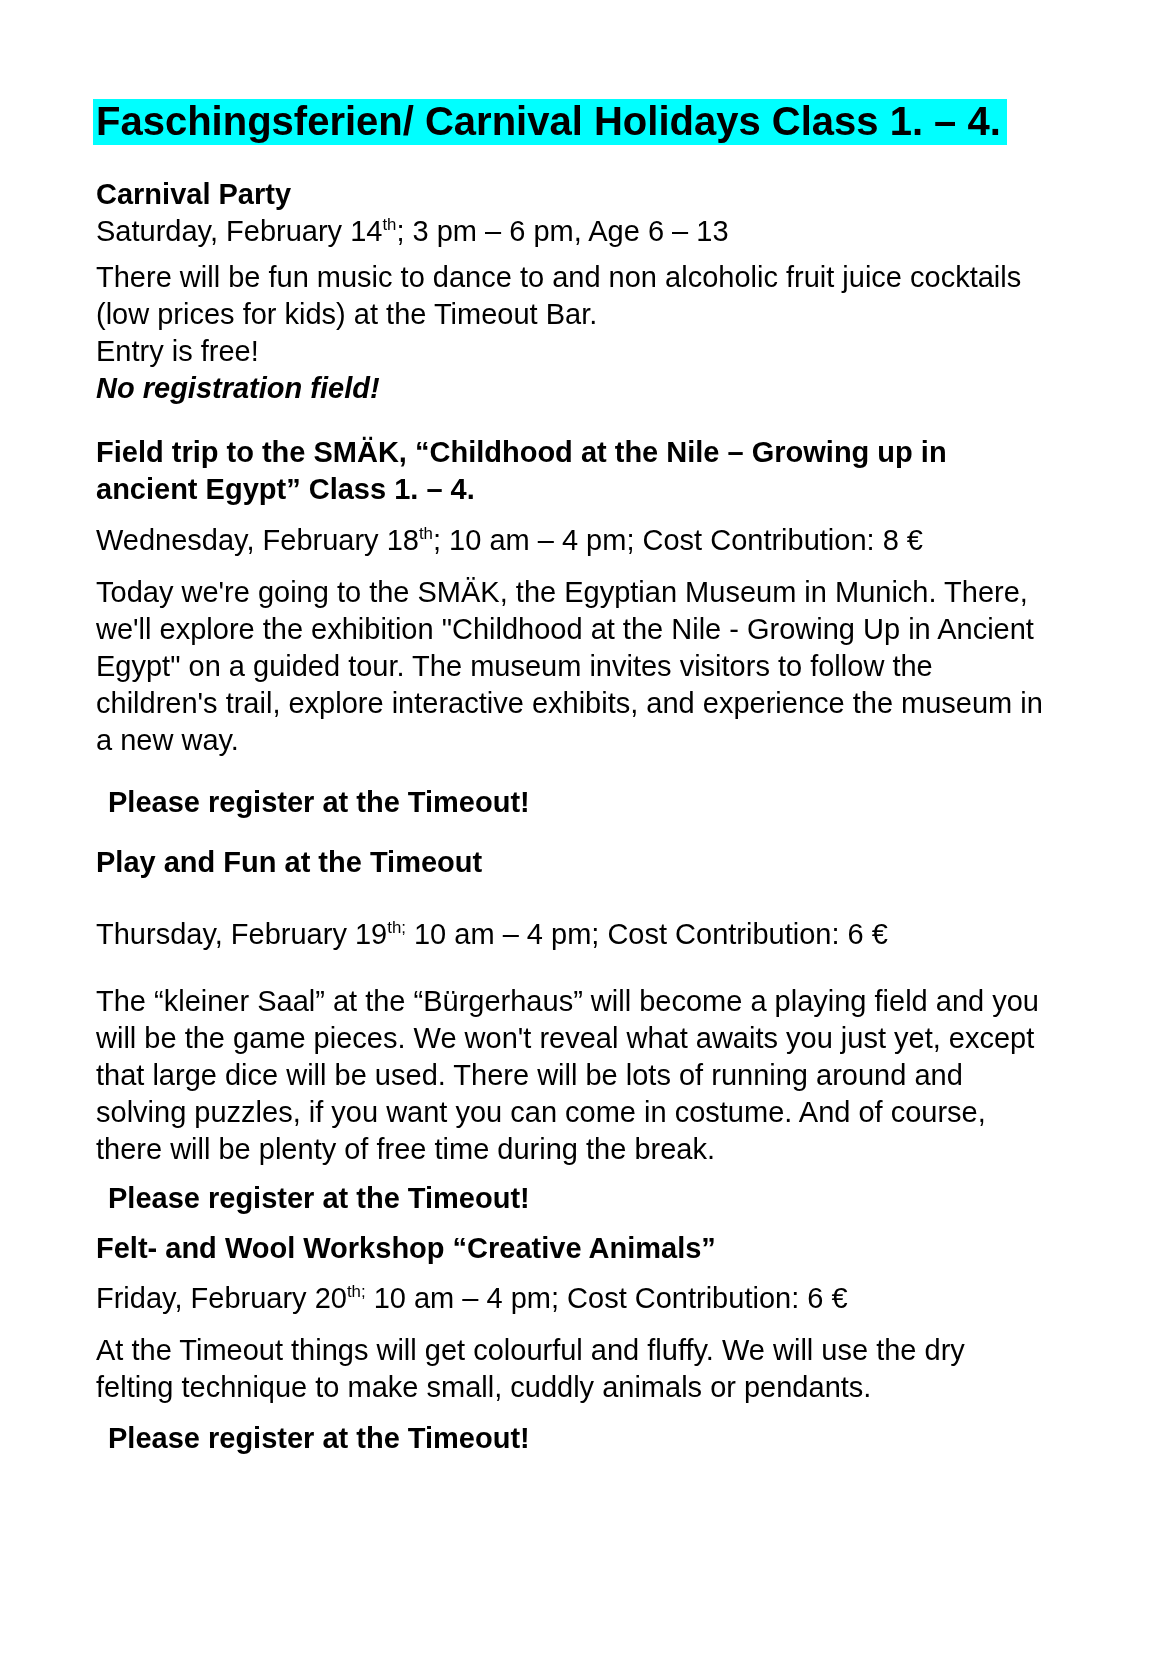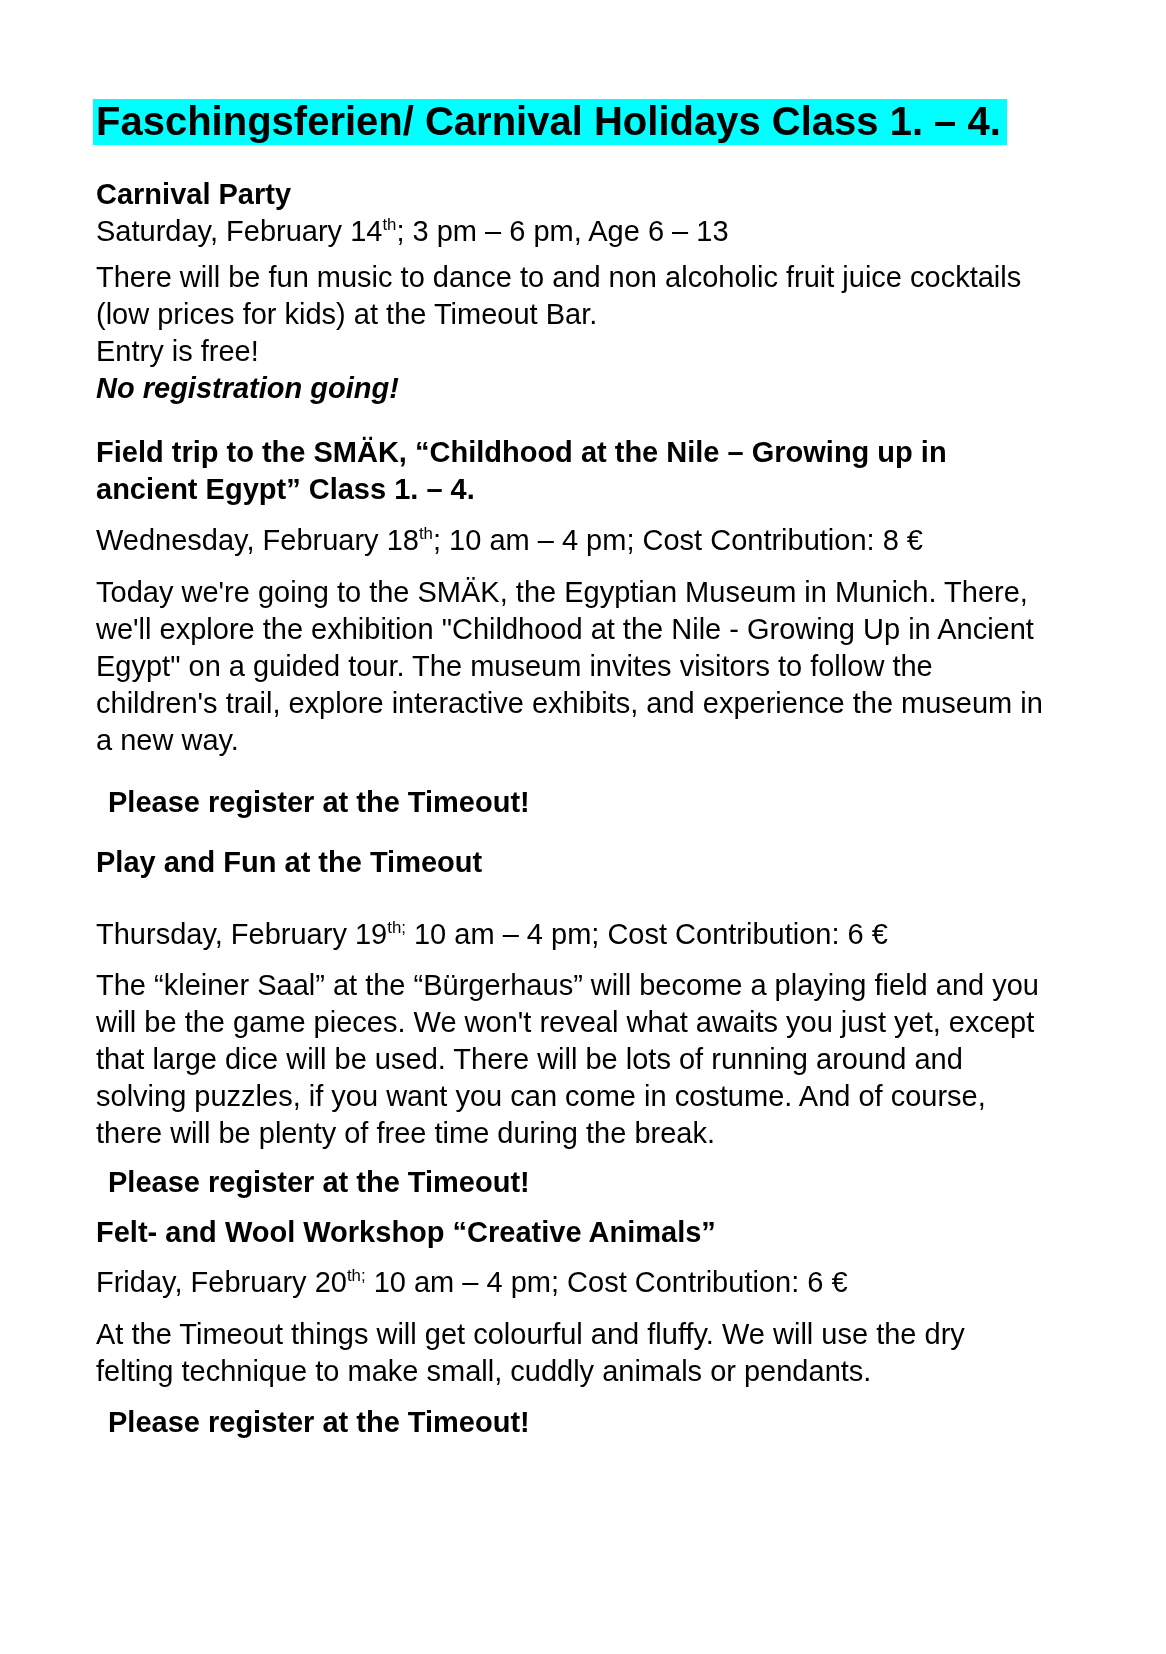--- a/index.html
+++ b/index.html
@@ -76,35 +76,35 @@
   <div class="title-line">
     <span class="title-hl" style="background: rgb(0, 255, 255);">Faschingsferien/ Carnival Holidays Class 1. – 4.</span>
   </div>
 
   <section>
     <h2 class="h" style="margin-top:24px">Carnival Party</h2>
     <p class="line"><span>Saturday, February 14</span><sup class="ord">th</sup><span>; 3 pm – 6 pm, Age 6 – 13</span></p>
     <p class="para" style="margin-top:9px">There will be fun music to dance to and non alcoholic fruit juice cocktails (low prices for kids) at the Timeout Bar.</p>
     <div class="row">
       <span>Entry is free!</span>
-      <span class="noreg">No registration going!</span>
+      <span class="noreg">No registration field!</span>
     </div>
   </section>
 
   <section>
     <h2 class="h" style="margin-top:27px; max-width:930px">Field trip to the SMÄK, “Childhood at the Nile – Growing up in ancient Egypt” Class 1. – 4.</h2>
     <p class="line" style="margin-top:14px"><span>Wednesday, February 18</span><sup class="ord">th</sup><span>; 10 am – 4 pm; Cost Contribution: 8 €</span></p>
     <p class="para" style="margin-top:15px">Today we're going to the SMÄK, the Egyptian Museum in Munich. There, we'll explore the exhibition "Childhood at the Nile - Growing Up in Ancient Egypt" on a guided tour. The museum invites visitors to follow the children's trail, explore interactive exhibits, and experience the museum in a new way.</p>
     <p class="register" style="margin-top:25px">Please register at the Timeout!</p>
   </section>
 
   <section>
     <h2 class="h" style="margin-top:23px">Play and Fun at the Timeout</h2>
     <p class="line" style="margin-top:35px"><span>Thursday, February 19</span><sup class="ord">th;</sup><span> 10 am – 4 pm; Cost Contribution: 6 €</span></p>
-    <p class="para" style="margin-top:14px">The “kleiner Saal” at the “Bürgerhaus” will become a playing field and you will be the game pieces. We won't reveal what awaits you just yet, except that large dice will be used. There will be lots of running around and solving puzzles, if you want you can come in costume. And of course, there will be plenty of free time during the break.</p>
+    <p class="para" style="margin-top:30px">The “kleiner Saal” at the “Bürgerhaus” will become a playing field and you will be the game pieces. We won't reveal what awaits you just yet, except that large dice will be used. There will be lots of running around and solving puzzles, if you want you can come in costume. And of course, there will be plenty of free time during the break.</p>
     <p class="register" style="margin-top:12px">Please register at the Timeout!</p>
   </section>
 
   <section>
     <h2 class="h" style="margin-top:13px">Felt- and Wool Workshop “Creative Animals”</h2>
     <p class="line" style="margin-top:13px"><span>Friday, February 20</span><sup class="ord">th;</sup><span> 10 am – 4 pm; Cost Contribution: 6 €</span></p>
     <p class="para" style="margin-top:15px">At the Timeout things will get colourful and fluffy. We will use the dry felting technique to make small, cuddly animals or pendants.</p>
     <p class="register" style="margin-top:14px">Please register at the Timeout!</p>
   </section>
 

